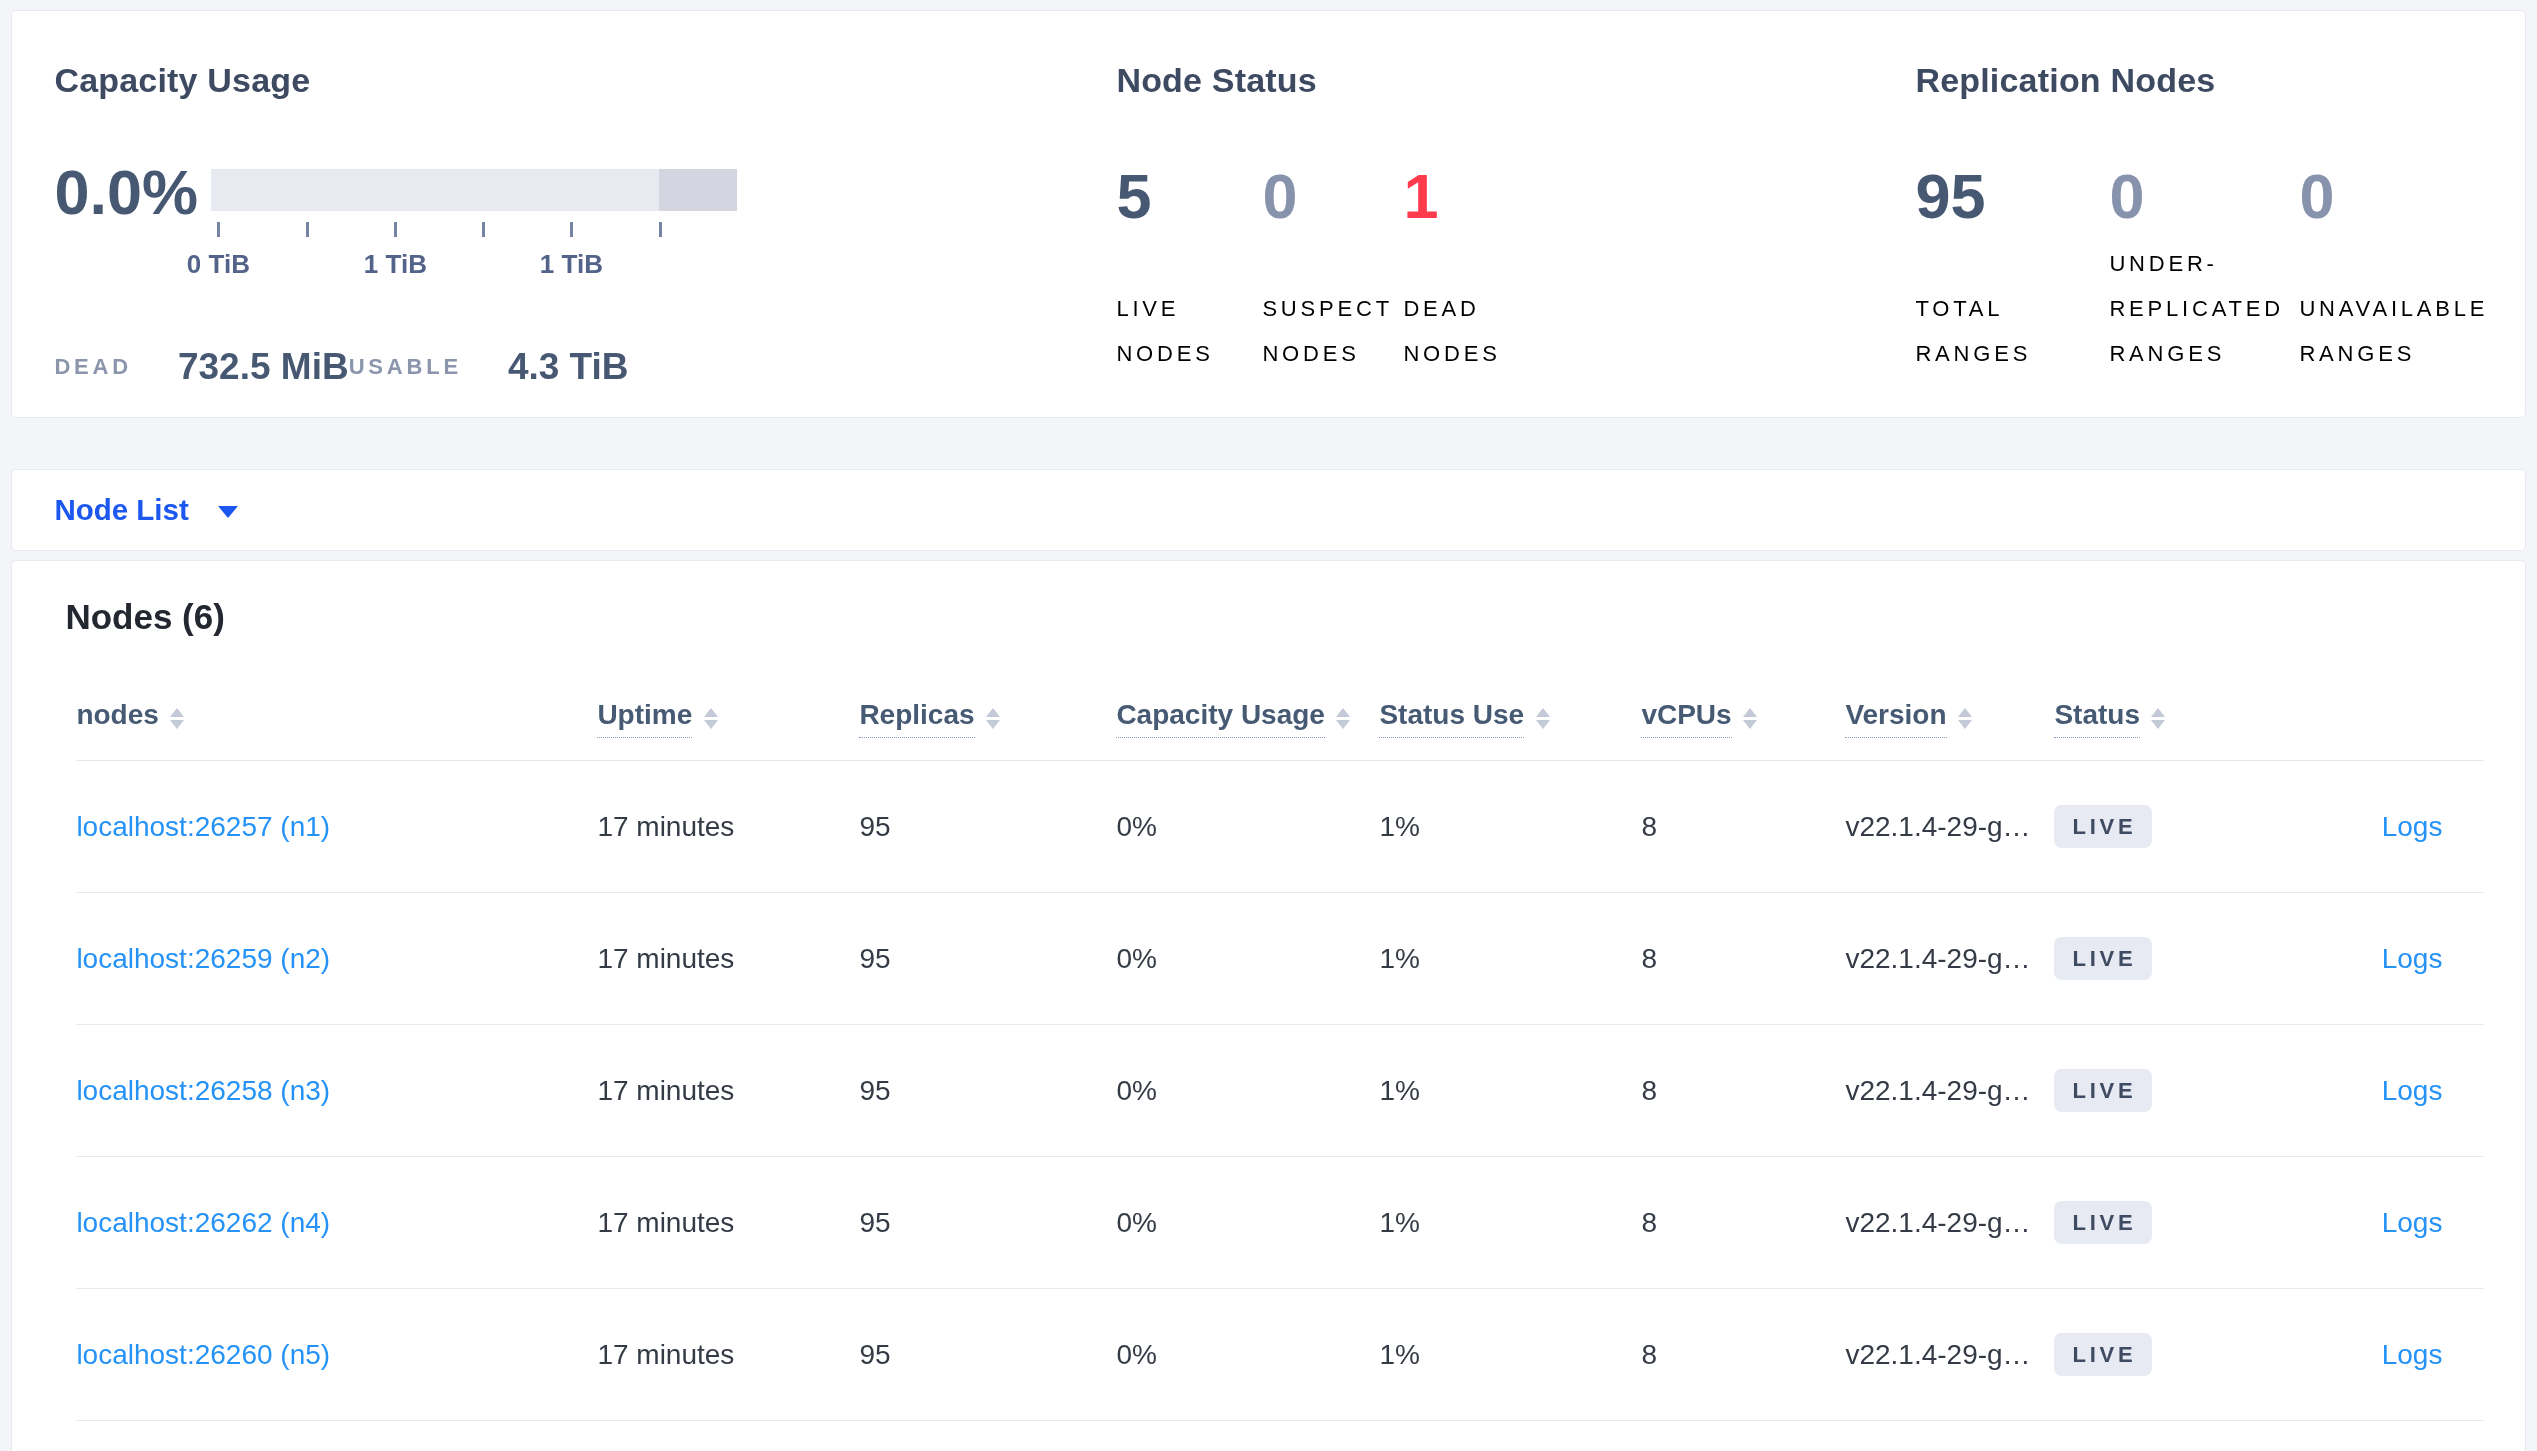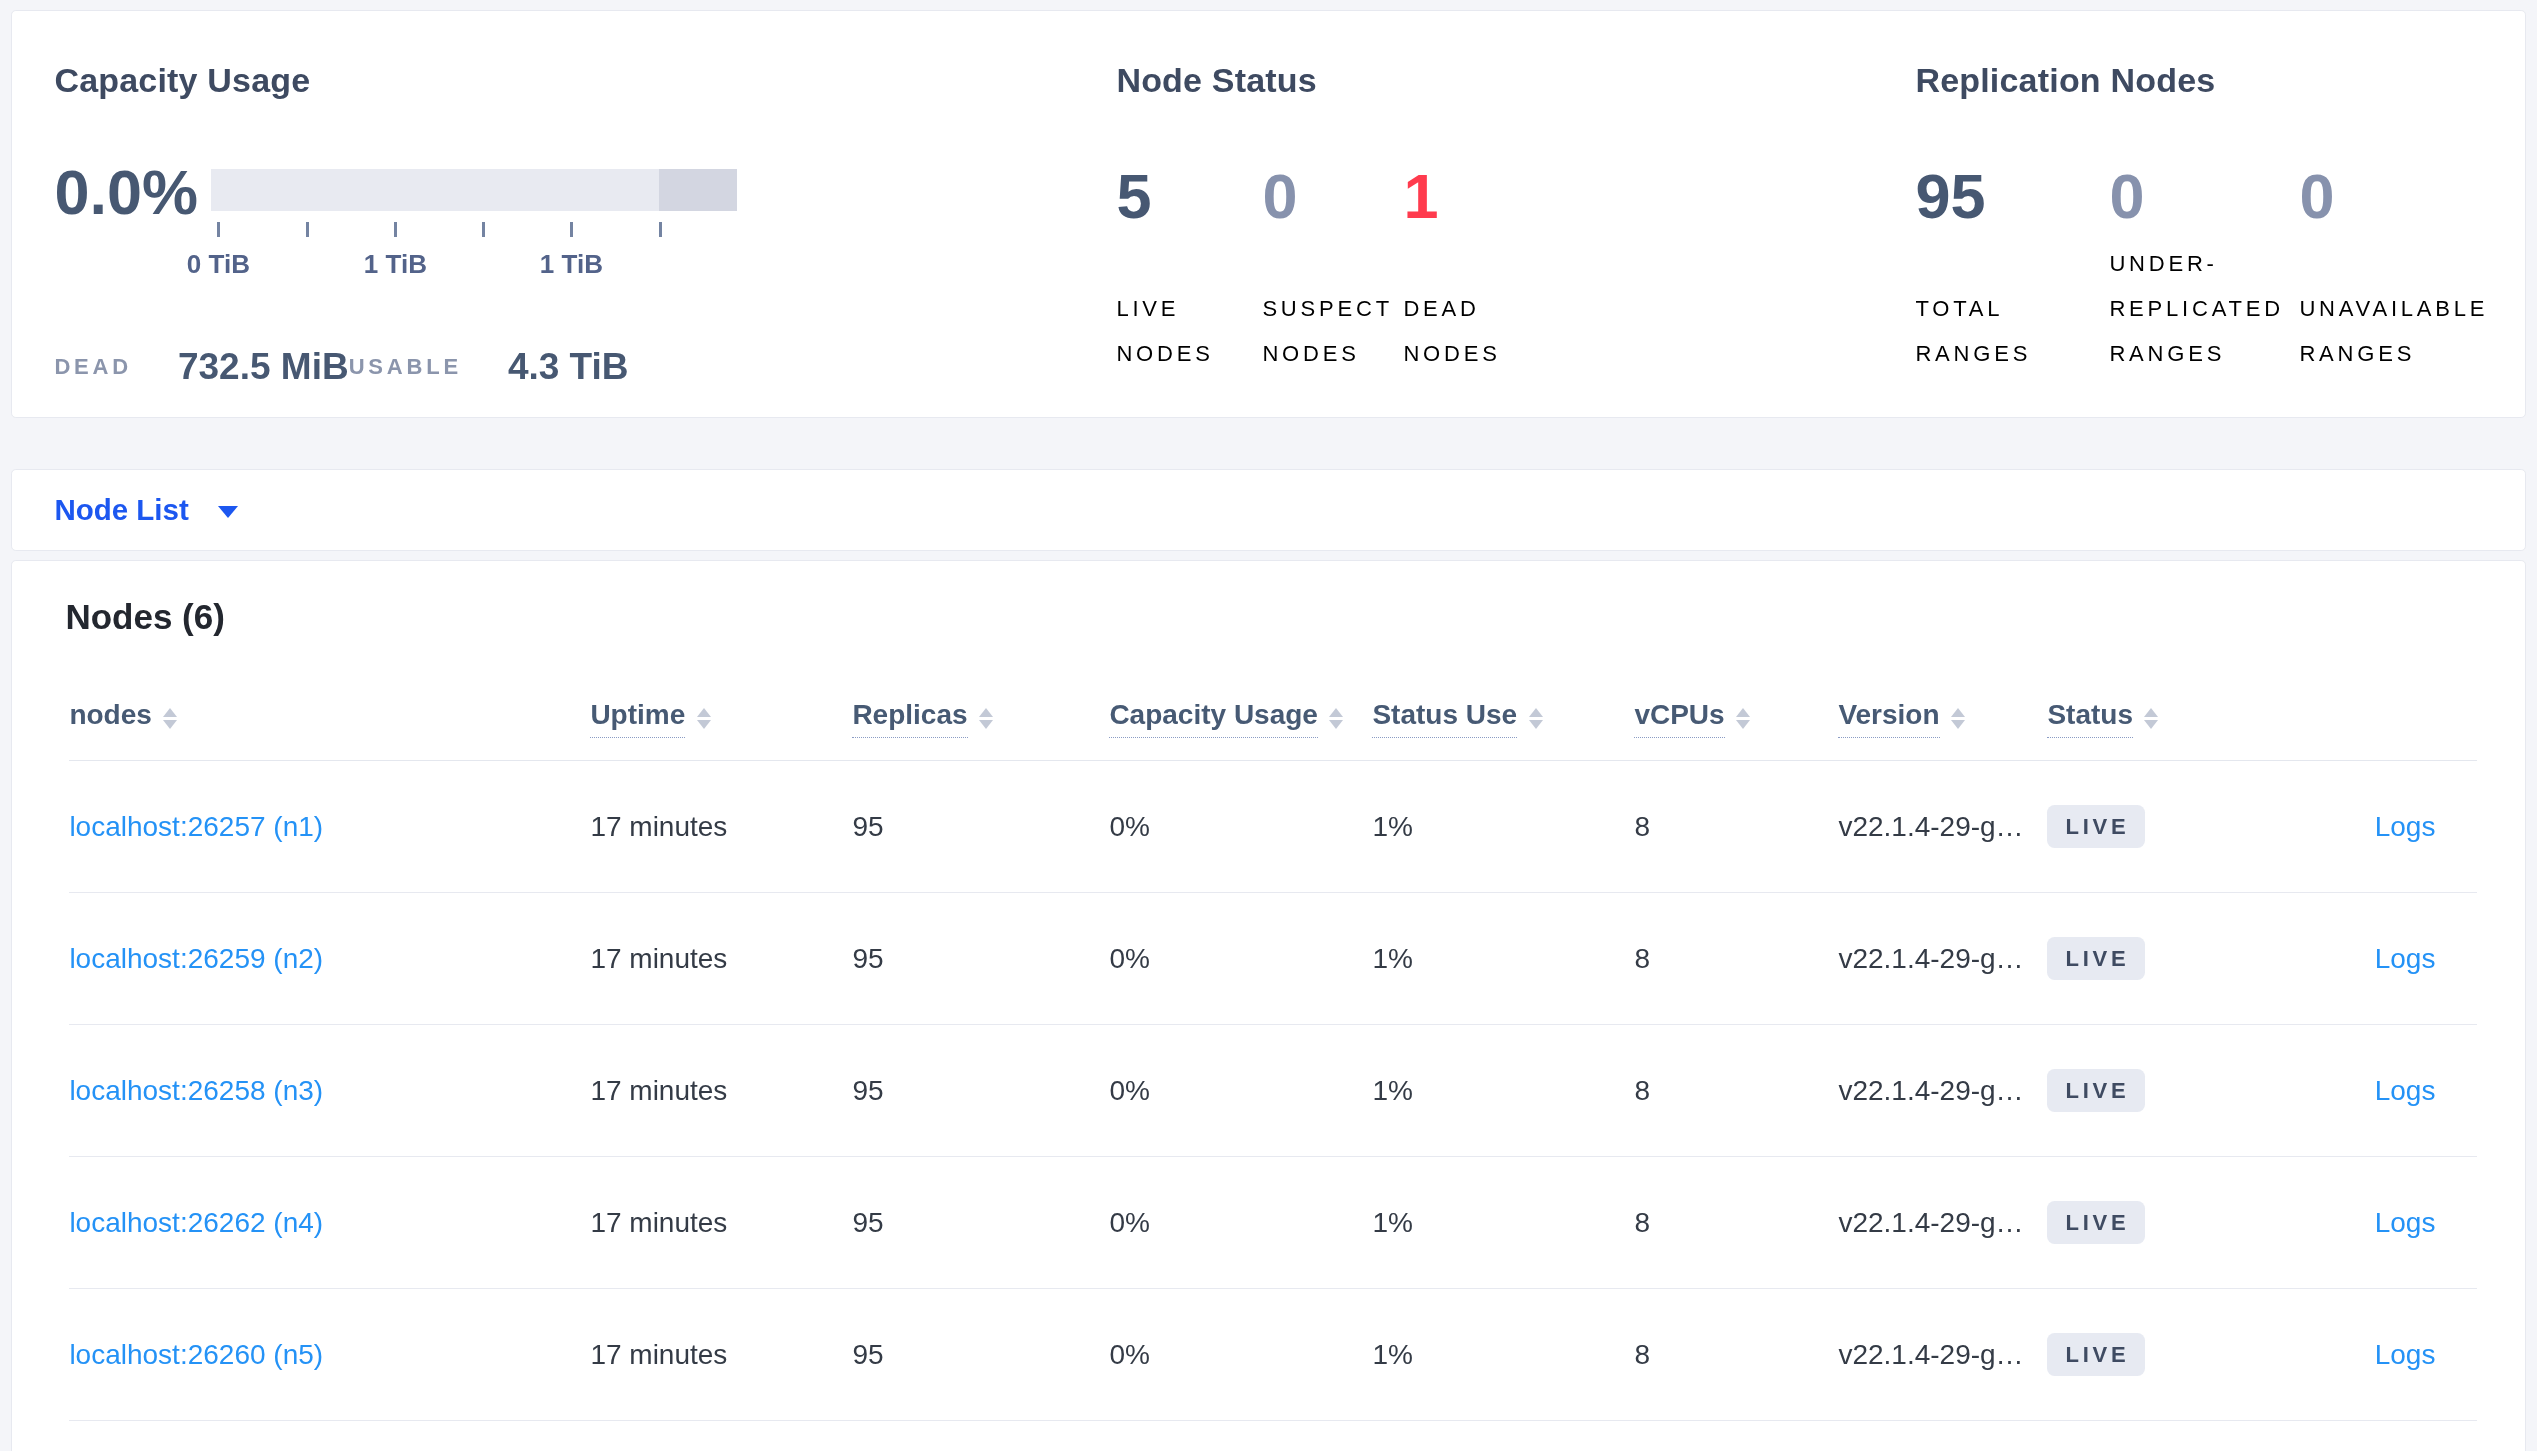--- a/index.html
+++ b/index.html
@@ -77,21 +77,21 @@
     border-left:10.5px solid transparent; border-right:10.5px solid transparent;
     border-top:12.4px solid #1c57f0;
   }
 
   
   .nodes-title {
     position:absolute; left:53px; top:36px;
     font-size:35px; font-weight:700; color:#23272f;
   }
   .nodes-table {
-    position:absolute; left:57px; top:116px; width:2408px;
+    position:absolute; left:64px; top:116px; width:2408px;
   }
   .t-row {
     display:grid;
     grid-template-columns:521px 262px 257px 263px 262px 204px 209px 210px 1fr;
     align-items:center;
   }
   .t-head { height:84px; border-bottom:1px solid #e4e7ee; }
   .t-body-row { height:132px; border-bottom:1px solid #e7e9f0; font-size:28px; color:#343b46; }
   .hdr-cell { display:flex; align-items:center; font-size:28px; font-weight:600; color:#475a74; cursor:pointer; }
   .hdr-label { padding-bottom:6.7px; border-bottom:1.9px dotted #8b9cc4; }

